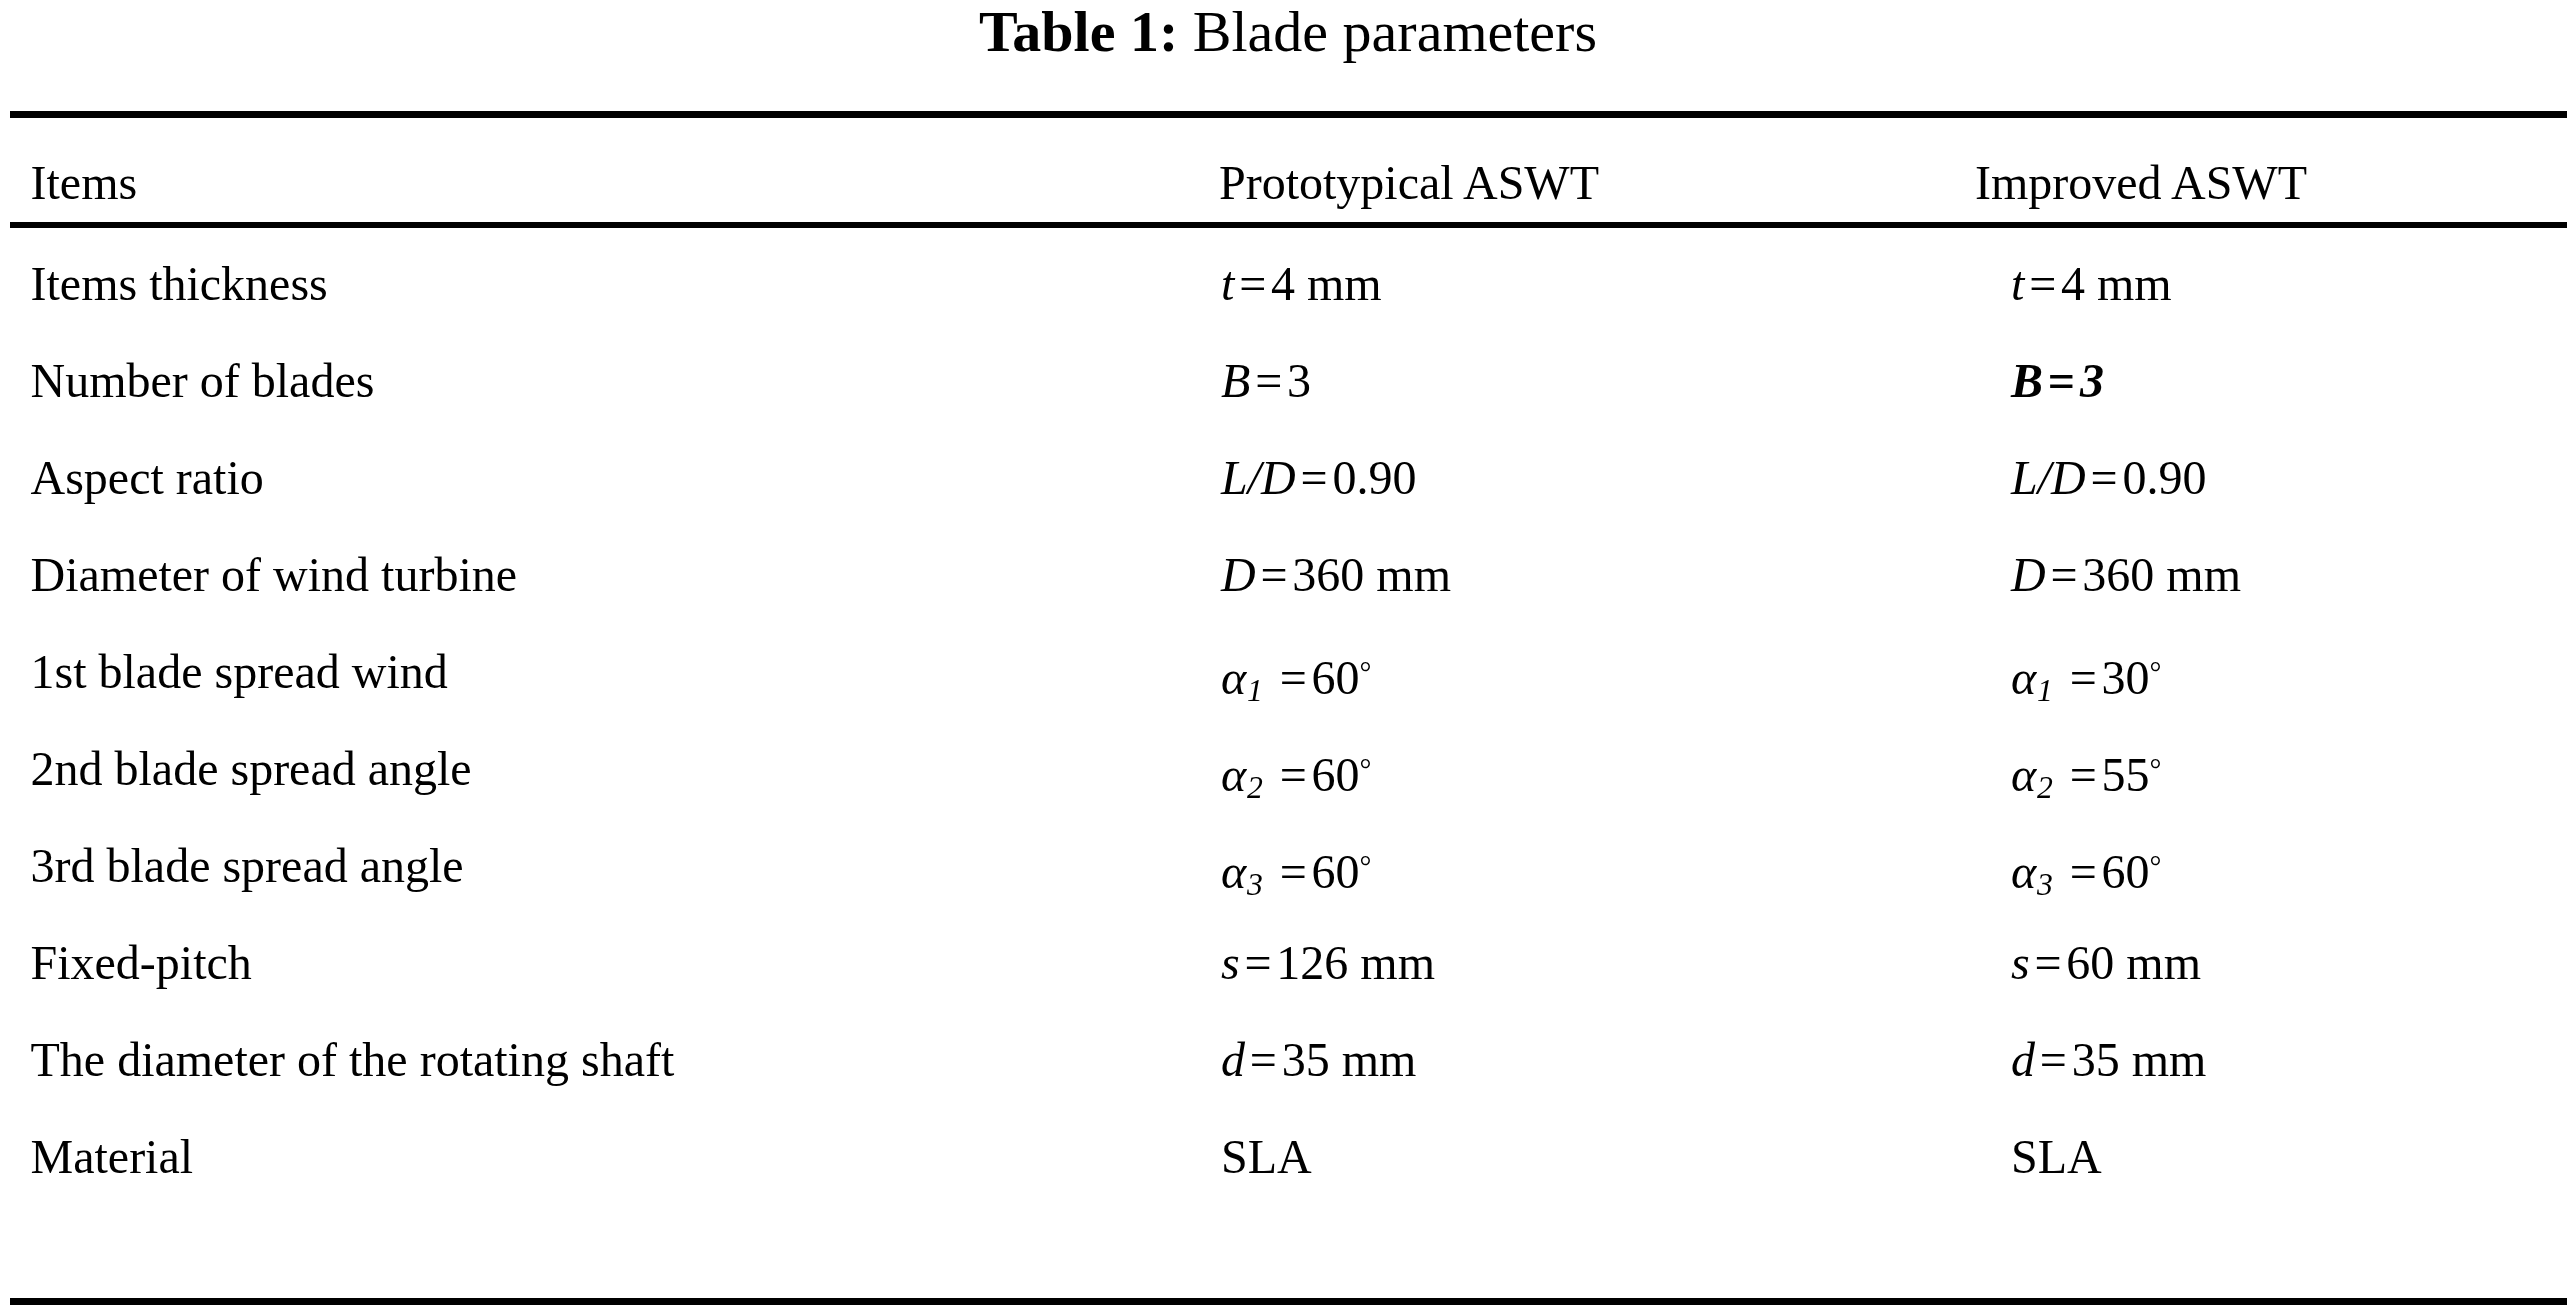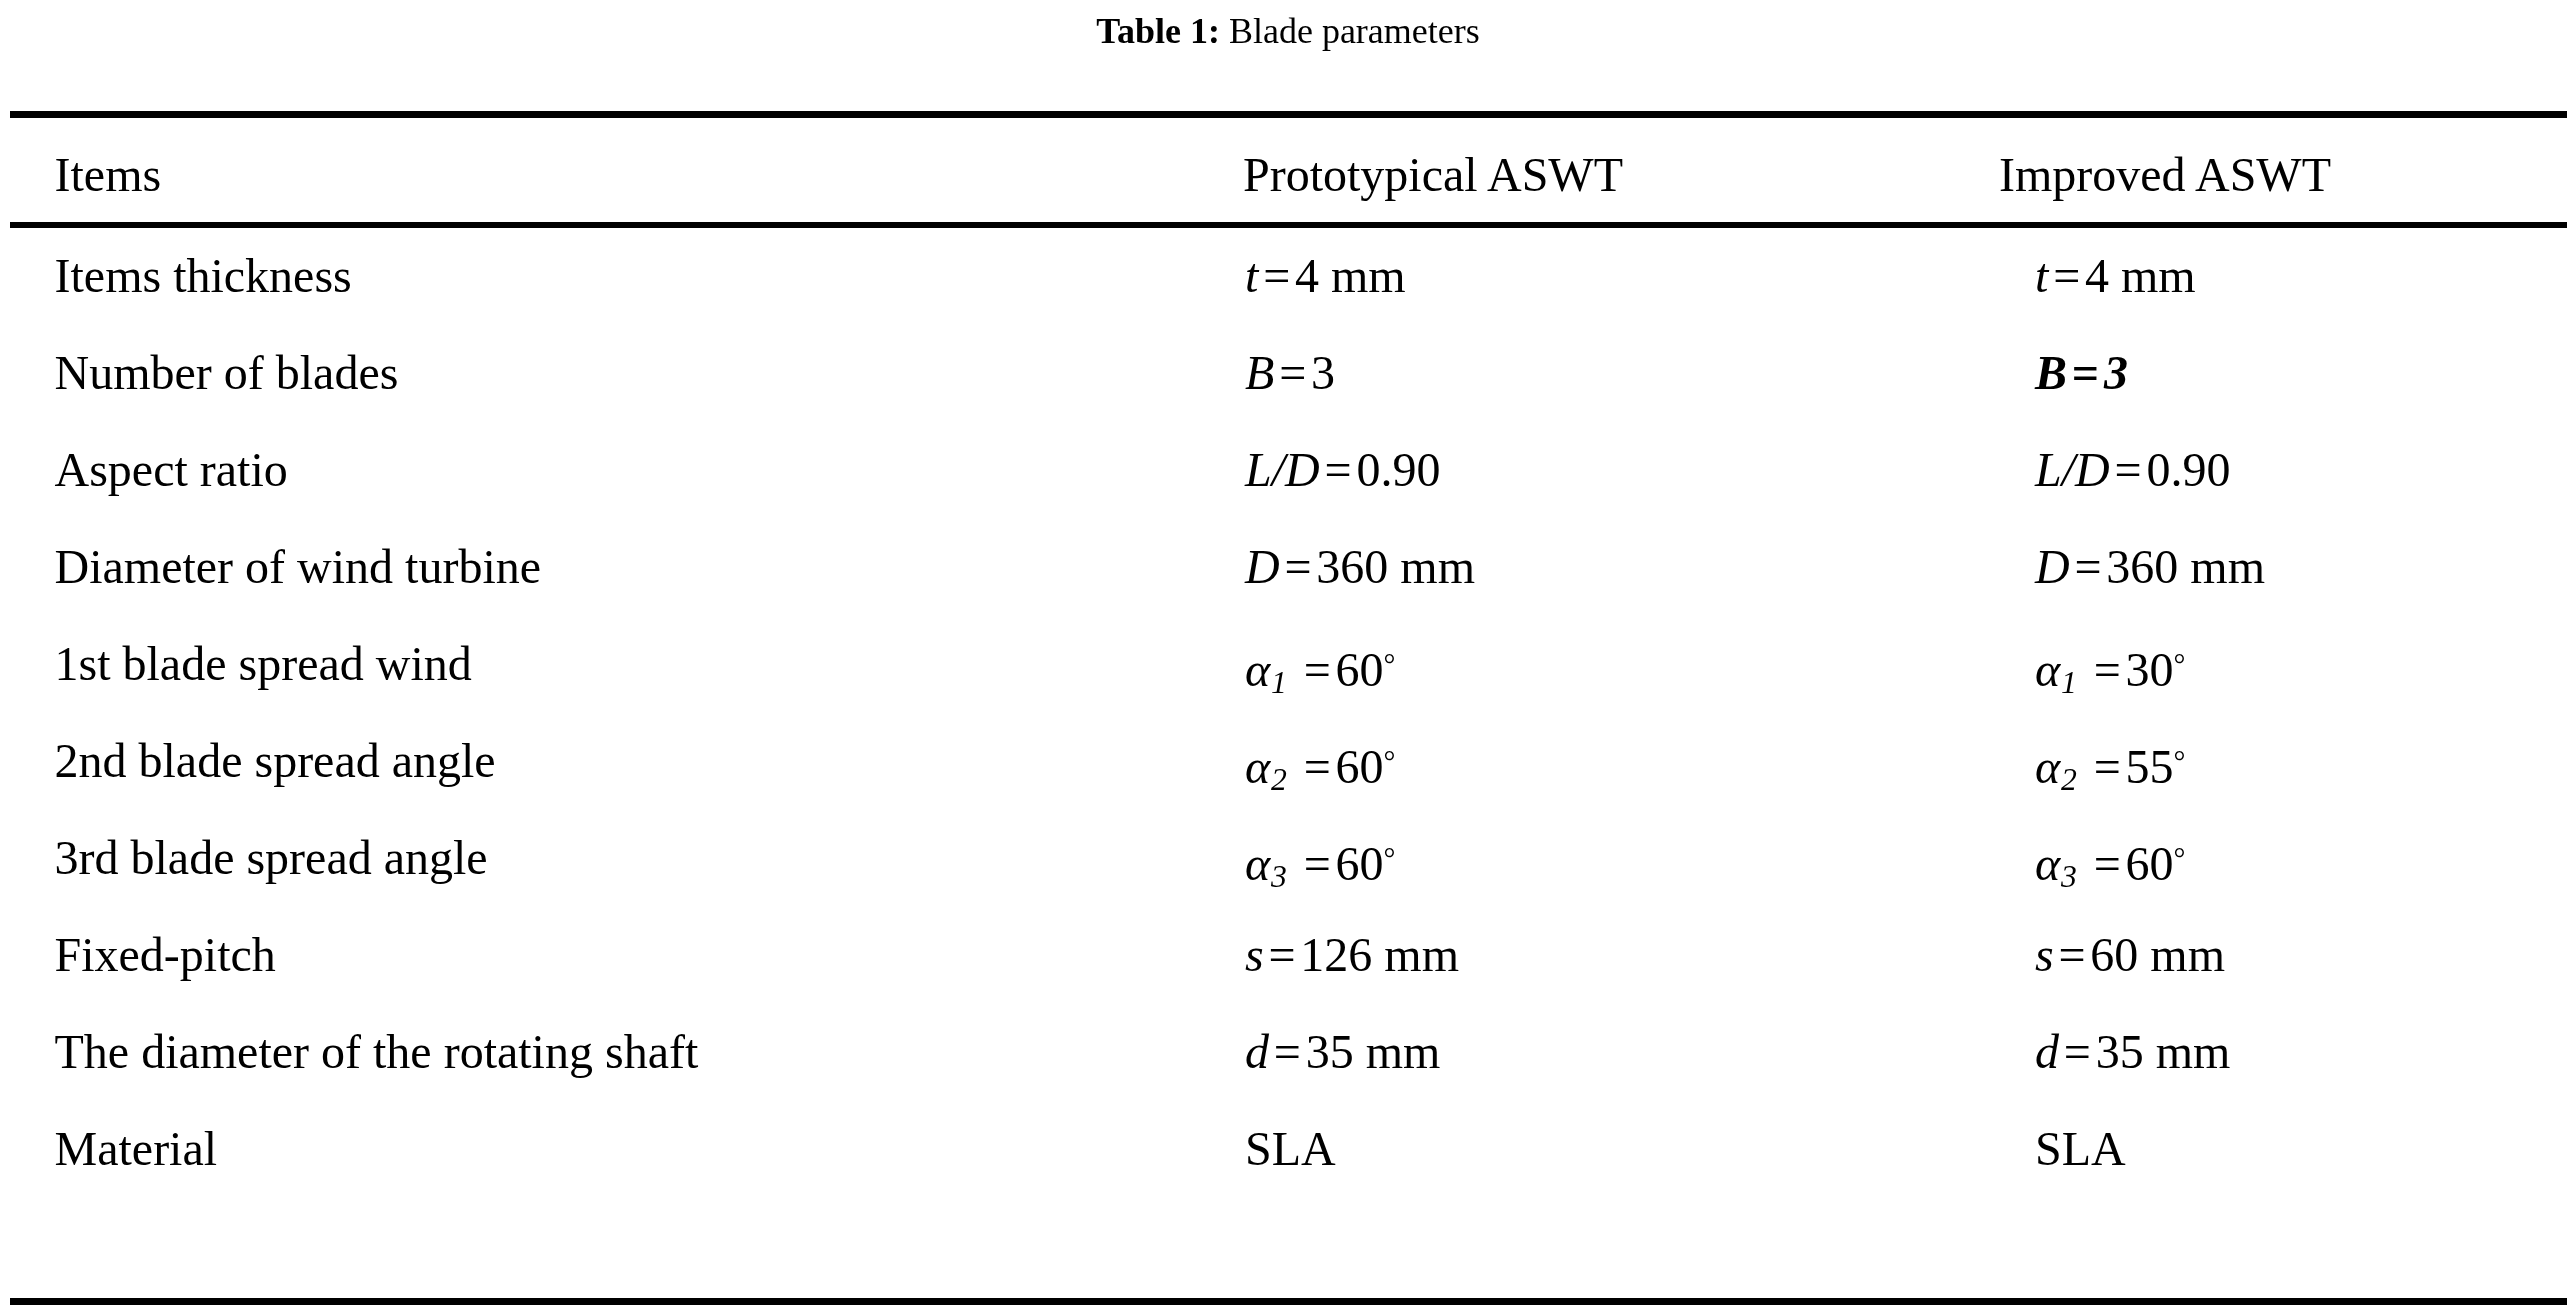--- a/index.html
+++ b/index.html
@@ -23,21 +23,21 @@
     box-sizing: border-box;
   }
 
   
   .caption {
     position: absolute;
     left: 0;
     top: 1.6px;
     width: 2576px;
     text-align: center;
-    font-size: 36px;
+    font-size: 58px;
     line-height: 59px;
     white-space: nowrap;
   }
   .caption .cap-label {
     font-weight: bold;
   }
   .caption .cap-text {
     font-weight: normal;
   }
 
@@ -67,25 +67,24 @@
   }
 
   .row {
     position: relative;
     height: 97px;
     width: 2576px;
   }
 
   .cell {
     position: absolute;
-    top: 0;
+    top: 8px;
     font-size: 48px;
     line-height: 93px;
     white-space: nowrap;
-    margin-left: 24px;
   }
 
   
   .col-items { left: 30.5px;   width: 1156px; }
   .col-proto { left: 1219px; width: 707px;  }
   .col-impr  { left: 1975px; width: 578px;  }
 
   .col-proto-val { left: 1221px; width: 723px; }
   .col-impr-val  { left: 2011px; width: 562px; }
 

